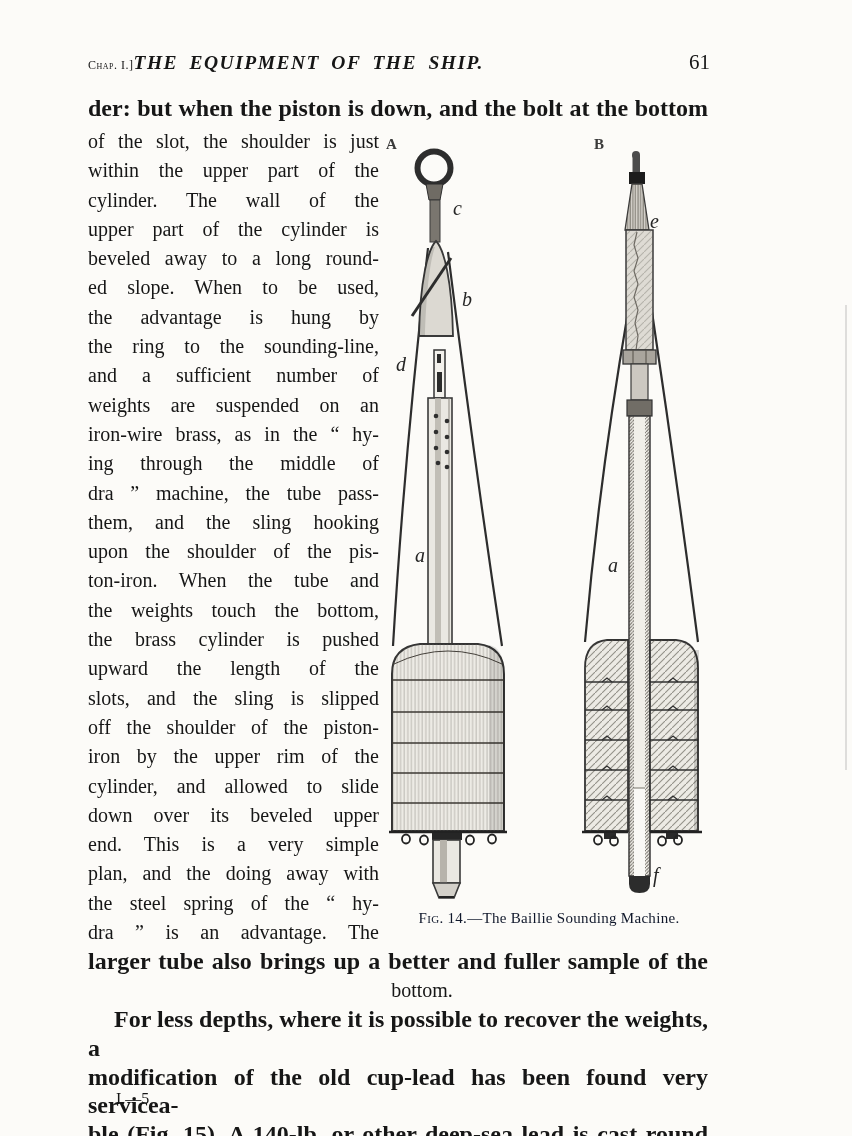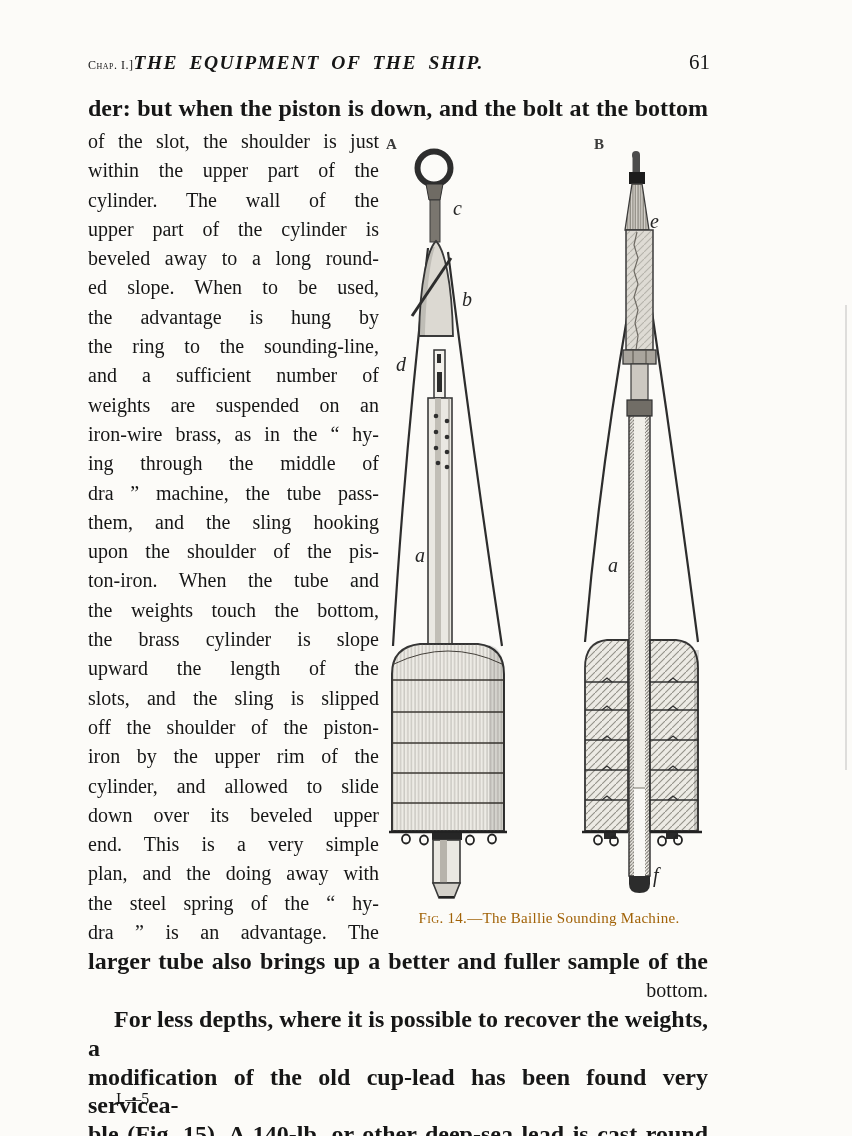--- a/index.html
+++ b/index.html
@@ -8,26 +8,26 @@
     background:#fcfbf8;
     font-family:"Liberation Serif", serif;
     color:#161616;
     overflow:hidden;
   }
   .running-head { position:absolute; left:88px; top:50px; width:622px; display:flex; align-items:baseline; }
   .chap { font-variant:small-caps; font-size:12px; letter-spacing:0.5px; white-space:nowrap; }
   .rtitle { flex:1; text-align:left; font-style:italic; font-weight:bold; font-size:19.5px; letter-spacing:1.5px; word-spacing:5px; white-space:nowrap; }
   .pagenum { font-size:21px; }
   .jline { font-size:24px; line-height:29.3px; text-align:justify; text-align-last:justify;font-weight:bold; }
-  .plainline { font-size:20px; line-height:29.3px; text-align:right;margin-left:48px; }
+  .plainline { font-size:20px; line-height:29.3px; text-align:center;margin-left:48px; }
   .intro-line { position:absolute; left:88px; top:94px; width:620px; }
   .left-col { position:absolute; left:88px; top:127px; width:291px; }
   .cline { font-size:20px; line-height:29.3px; height:29.3px; overflow:hidden; text-align:justify; text-align-last:justify; }
   .figure-svg { position:absolute; left:375px; top:128px; }
-  .caption { position:absolute; left:396px; top:910px; width:306px; text-align:center; font-size:15px; color:#a16207; letter-spacing:0.3px; }
+  .caption { position:absolute; left:396px; top:910px; width:306px; text-align:center; font-size:15px; color:#0f172a; letter-spacing:0.3px; }
   .fig-label { font-variant:small-caps; }
   .bottom-block { position:absolute; left:88px; top:947px; width:620px; }
   .para2 { position:absolute; left:88px; top:1005px; width:620px; }
   .para2 .jline { line-height:28.8px; }
   .indent { text-indent:26px; }
   .signature { position:absolute; left:116px; top:1084px; font-size:16px; line-height:29px; }
   .scan-edge { position:absolute; left:845px; top:305px; width:2px; height:465px; background:rgba(70,70,70,0.16); }
 </style>
 </head>
 <body>
@@ -53,21 +53,21 @@
     <div class="cline">the ring to the sounding-line,</div>
     <div class="cline">and a sufficient number of</div>
     <div class="cline">weights are suspended on an</div>
     <div class="cline">iron-wire brass, as in the “ hy-</div>
     <div class="cline">ing through the middle of</div>
     <div class="cline">dra ” machine, the tube pass-</div>
     <div class="cline">them, and the sling hooking</div>
     <div class="cline">upon the shoulder of the pis-</div>
     <div class="cline">ton-iron. When the tube and</div>
     <div class="cline">the weights touch the bottom,</div>
-    <div class="cline">the brass cylinder is slope</div>
+    <div class="cline">the brass cylinder is pushed</div>
     <div class="cline">upward the length of the</div>
     <div class="cline">slots, and the sling is slipped</div>
     <div class="cline">off the shoulder of the piston-</div>
     <div class="cline">iron by the upper rim of the</div>
     <div class="cline">cylinder, and allowed to slide</div>
     <div class="cline">down over its beveled upper</div>
     <div class="cline">end. This is a very simple</div>
     <div class="cline">plan, and the doing away with</div>
     <div class="cline">the steel spring of the “ hy-</div>
     <div class="cline">dra ” is an advantage. The</div>

